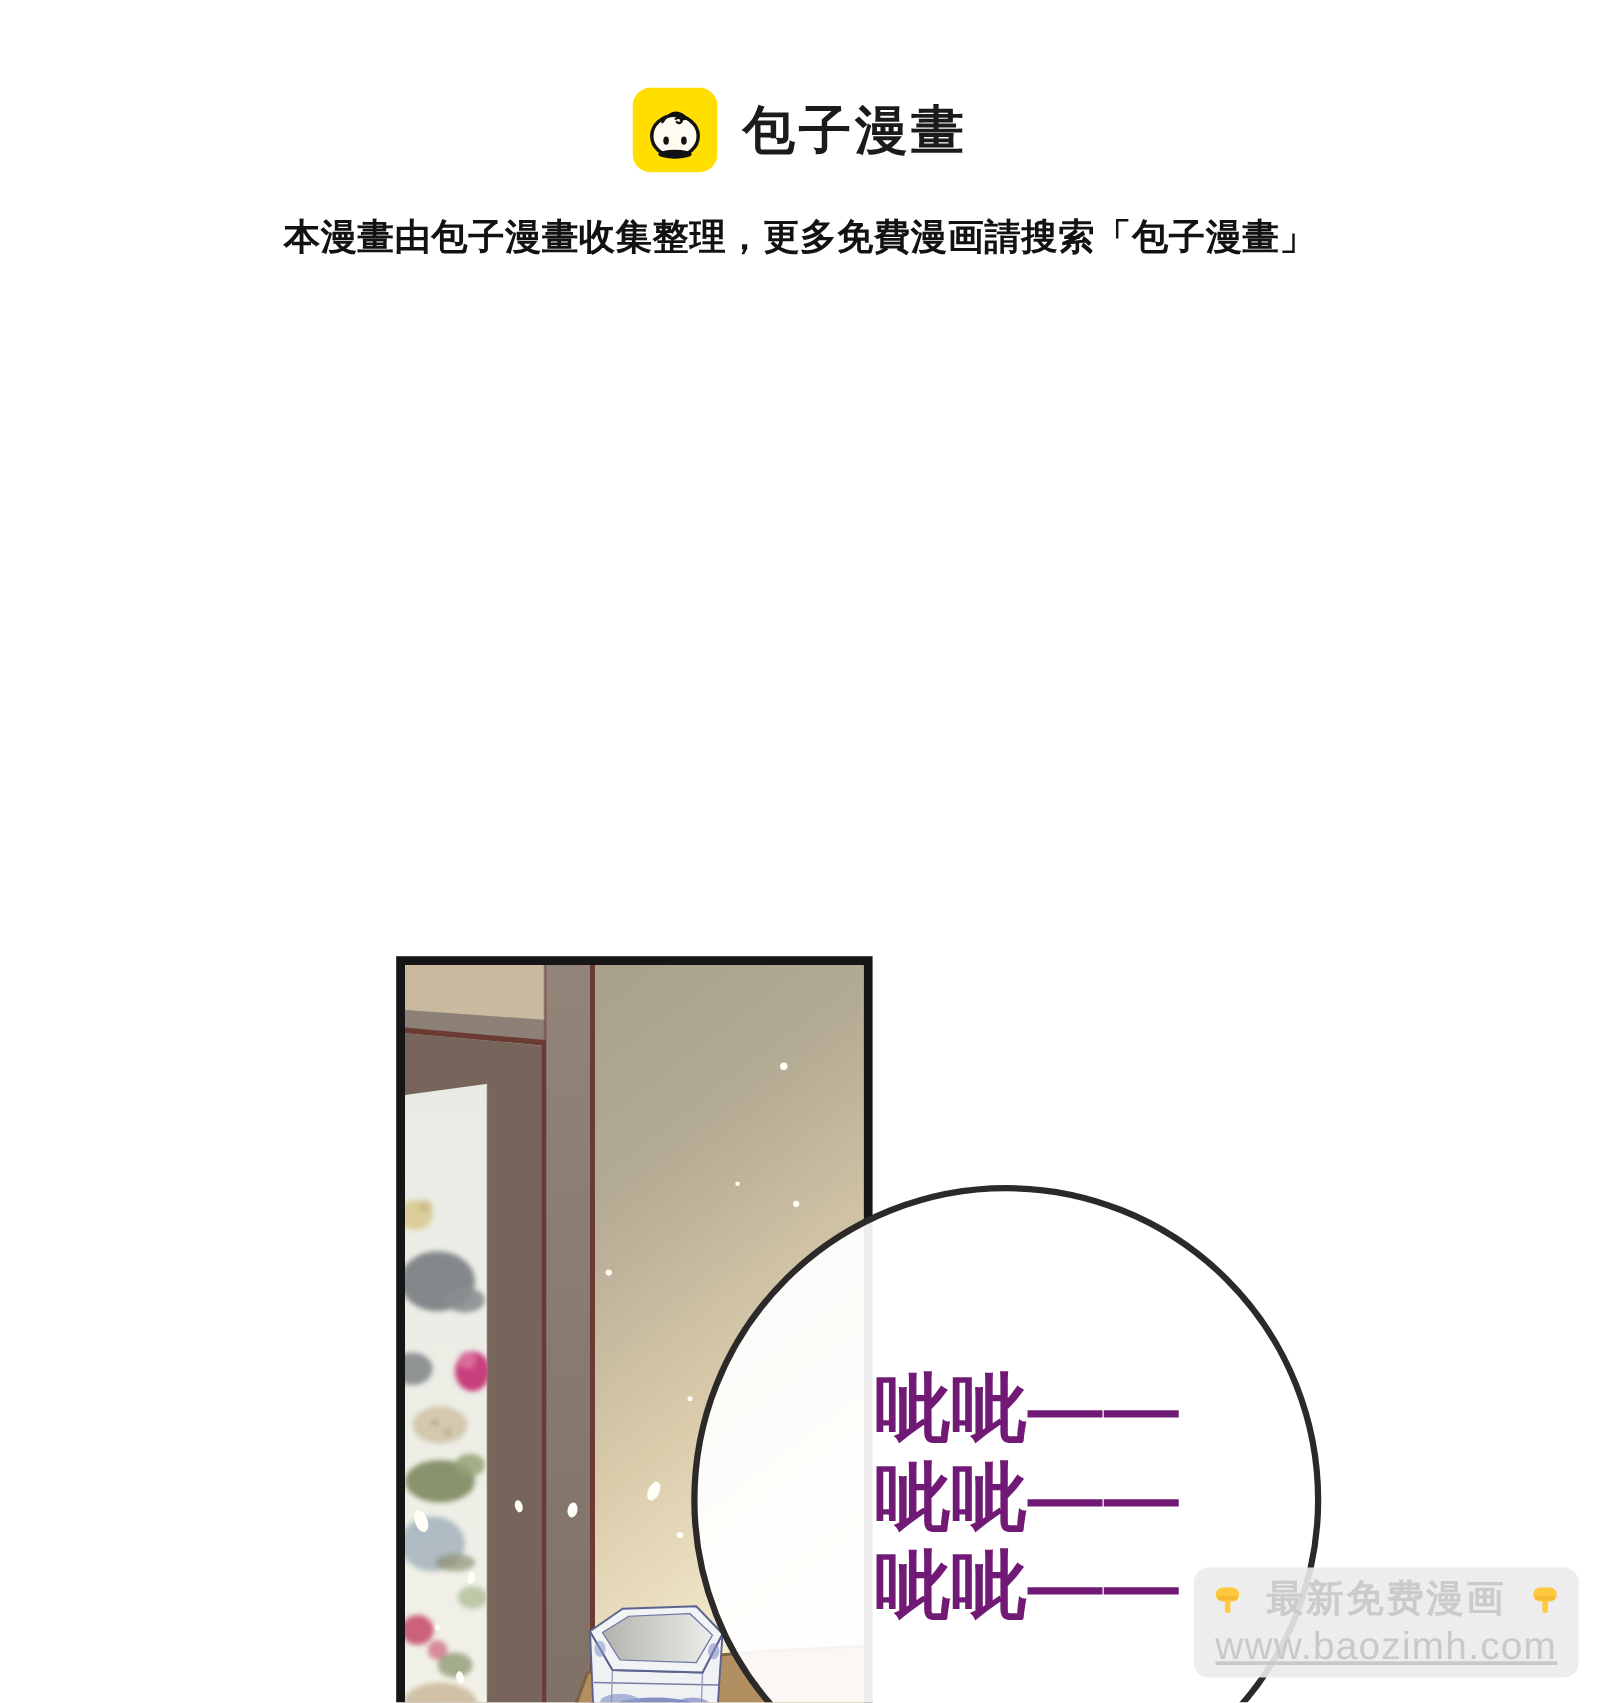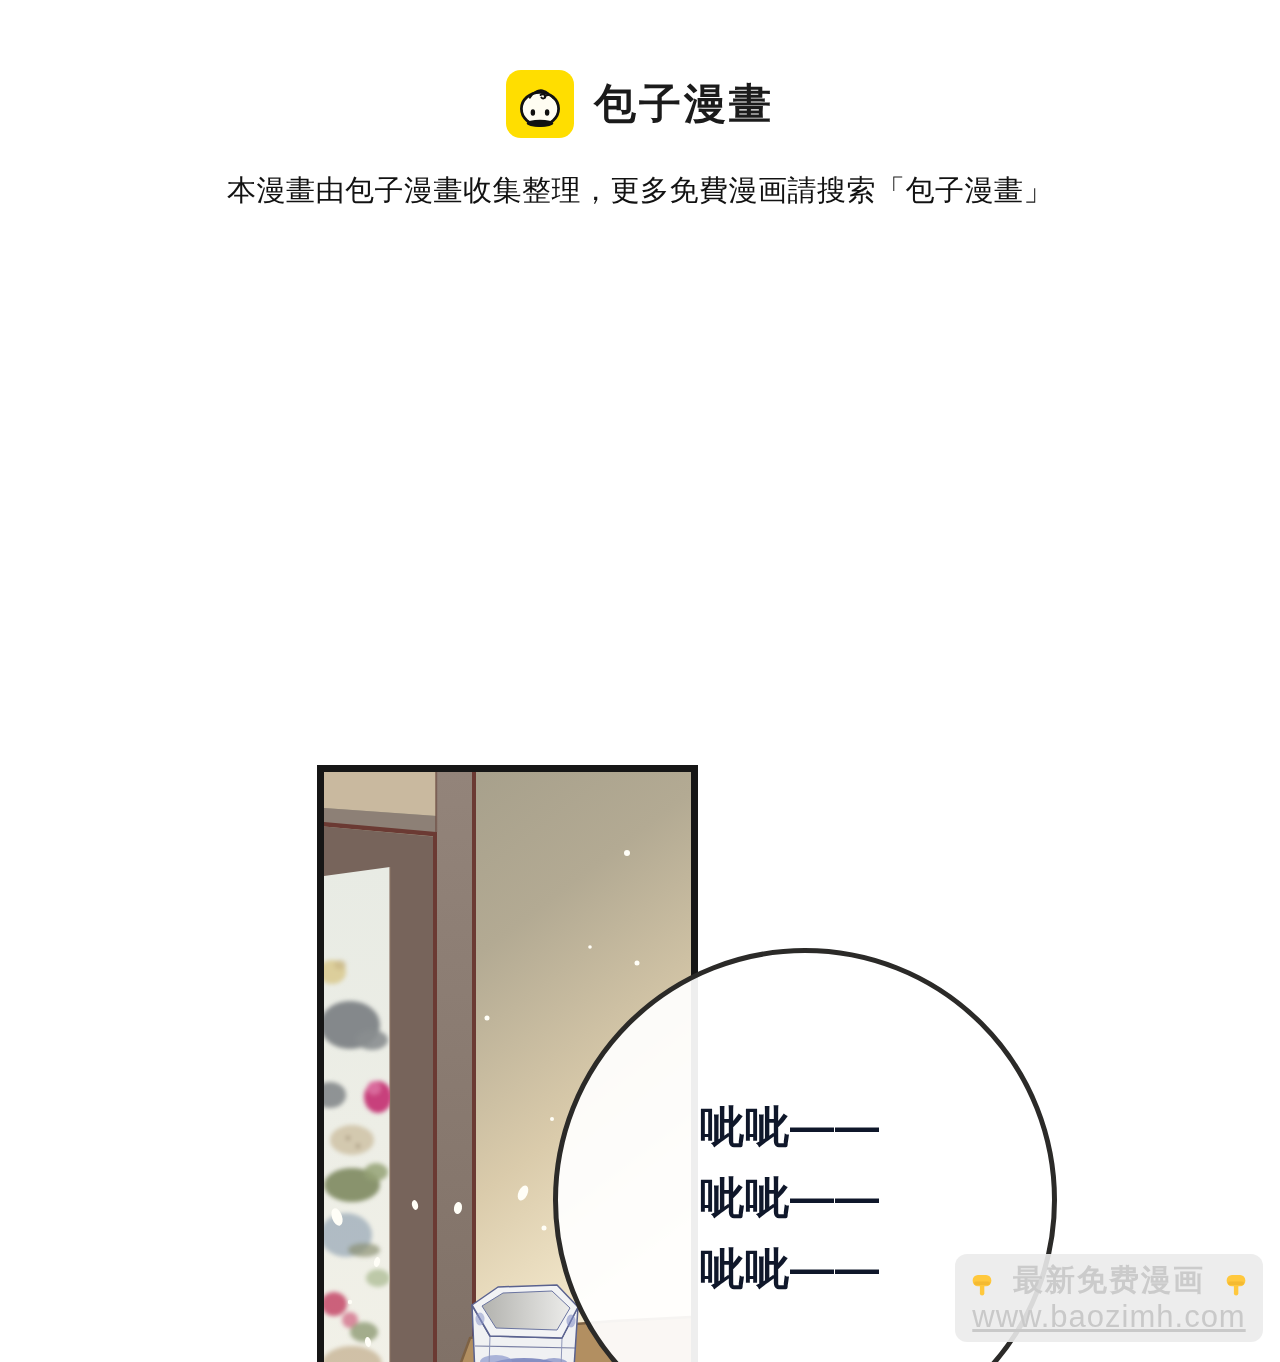--- a/index.html
+++ b/index.html
@@ -6,36 +6,36 @@
   .page {
     position:relative; width:1280px; height:1362px; background:#ffffff;
     overflow:hidden; font-family:"Liberation Sans", sans-serif;
   }
   
   .brand { position:absolute; top:70px; left:0; width:100%; height:68px;
            display:flex; justify-content:center; align-items:center; gap:20px; }
   .logo  { width:68px; height:68px; flex:0 0 auto; }
   .brand-title { font-size:42px; font-weight:800; color:#1b1b1b; letter-spacing:3px; white-space:nowrap; }
   .subtitle { position:absolute; top:171px; left:0; width:100%; text-align:center;
-              font-size:29px; font-weight:400; color:#121212; letter-spacing:0.5px; line-height:38px; }
+              font-size:29px; font-weight:700; color:#121212; letter-spacing:0.5px; line-height:38px; }
   
   .panel { position:absolute; left:317px; top:765px; width:381px; height:640px;
            border:7px solid #161616; box-sizing:border-box; background:#b9b19c; z-index:1; }
   .panel svg { display:block; width:367px; height:626px; }
   
   .bubble { position:absolute; left:553px; top:948px; width:504px; height:504px;
             border-radius:50%; background:rgba(255,255,255,0.93);
             border:5px solid #2b2a28; box-sizing:border-box; z-index:3; }
-  .bubble-text { position:absolute; left:142px; top:138px; font-size:44px; font-weight:800;
-                 color:#0f172a; line-height:71px; letter-spacing:1px; white-space:nowrap; }
+  .bubble-text { position:absolute; left:142px; top:138px; font-size:60px; font-weight:800;
+                 color:#701a75; line-height:71px; letter-spacing:1px; white-space:nowrap; }
   
   .watermark { position:absolute; left:955px; top:1254px; width:308px; height:88px;
                background:rgba(235,235,235,0.9); border-radius:12px; z-index:5;
                display:flex; flex-direction:column; align-items:center; justify-content:center; }
-  .wm-row1 { display:flex; align-items:flex-end; gap:17px; font-size:30px; font-weight:700;
+  .wm-row1 { display:flex; align-items:center; gap:17px; font-size:30px; font-weight:700;
              color:#cbcbcb; letter-spacing:2px; line-height:38px; white-space:nowrap; }
   .wm-row2 { font-size:31px; color:#c9c9c9; letter-spacing:1px; line-height:36px; white-space:nowrap;text-decoration:underline; }
   .hand-icon { width:28px; height:28px; }
 </style>
 </head>
 <body>
 
 <div class="page">
 
   <div class="brand">

